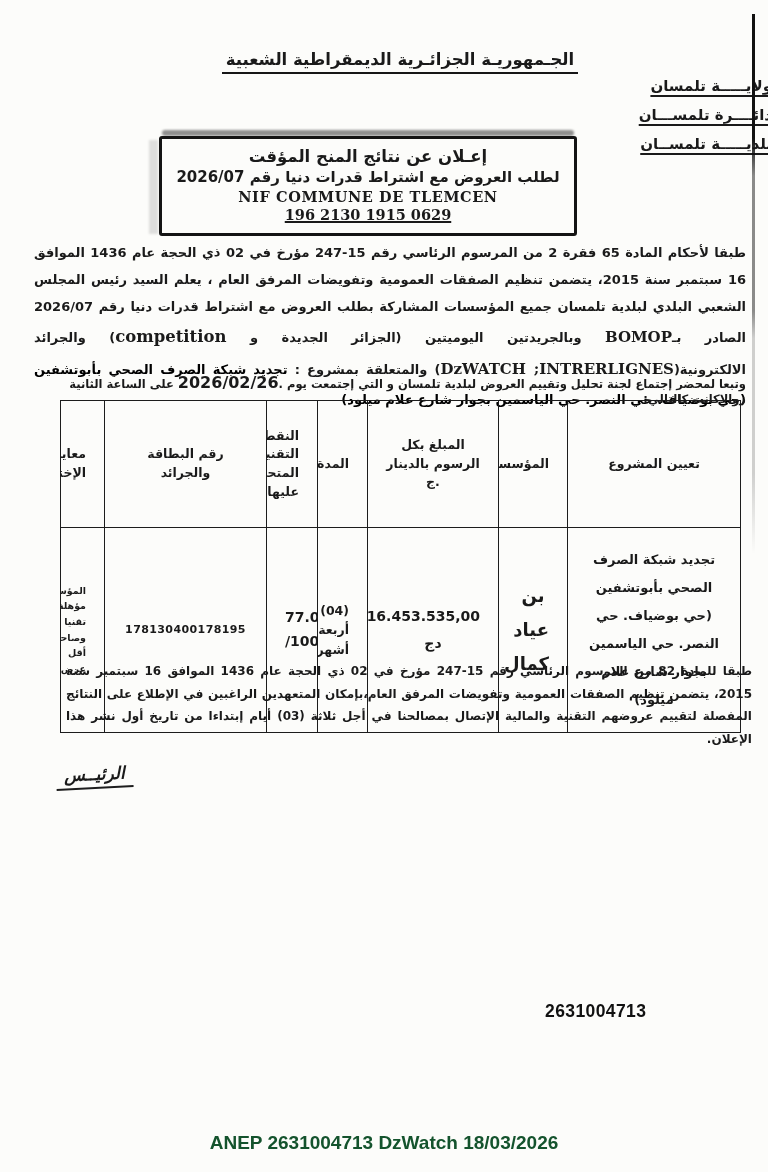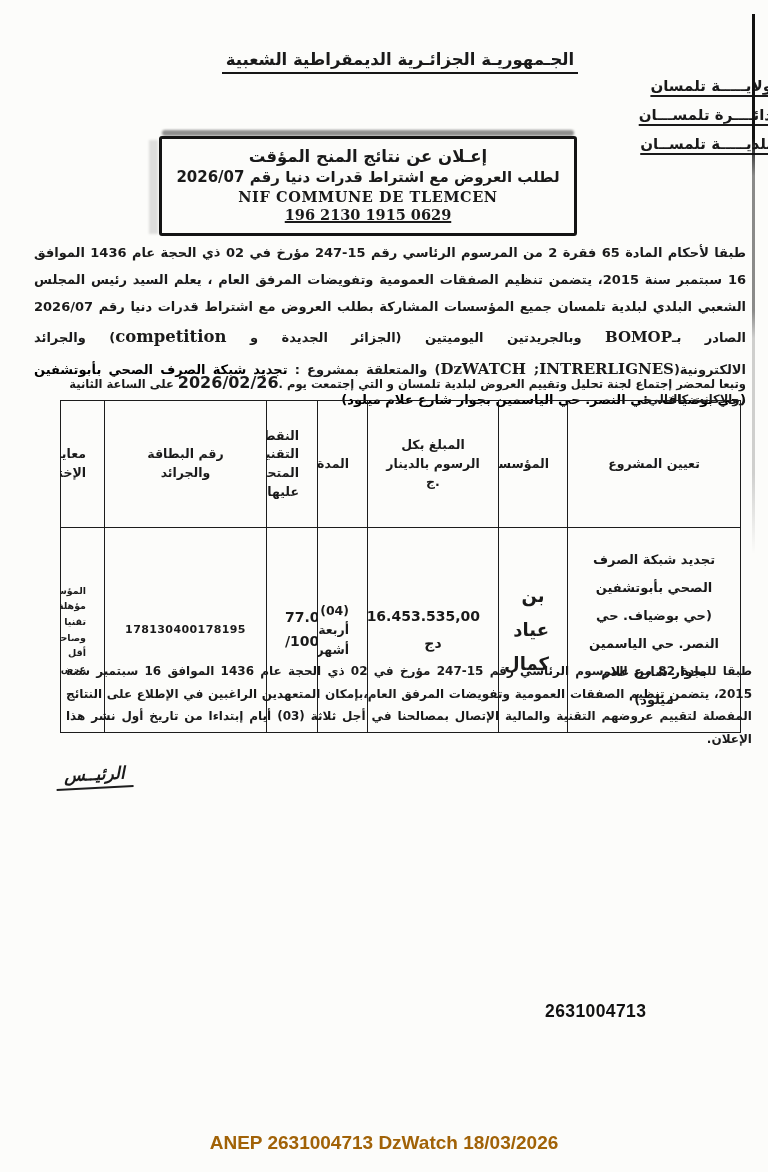--- a/index.html
+++ b/index.html
@@ -149,13 +149,13 @@
   </table>
 
 <div class="closing">
   <p>طبقا للمادة 82 من المرسوم الرئاسي رقم 15-247 مؤرخ في 02 ذي الحجة عام 1436 الموافق 16 سبتمبر سنة 2015، يتضمن تنظيم الصفقات العمومية وتفويضات المرفق العام،بإمكان المتعهدين الراغبين في الإطلاع على النتائج المفصلة لتقييم عروضهم التقنية والمالية الإتصال بمصالحنا في أجل ثلاثة (03) أيام إبتداءا من تاريخ أول نشر هذا الإعلان.</p>
 </div>
 
 <div class="president">الرئيــس</div>
 
 <div class="refnum">2631004713</div>
 
-<div class="footer-anep" style="color: #a16207;">ANEP 2631004713 DzWatch 18/03/2026</div>
+<div class="footer-anep" style="color: #14532d;">ANEP 2631004713 DzWatch 18/03/2026</div>
 
 </body></html>

